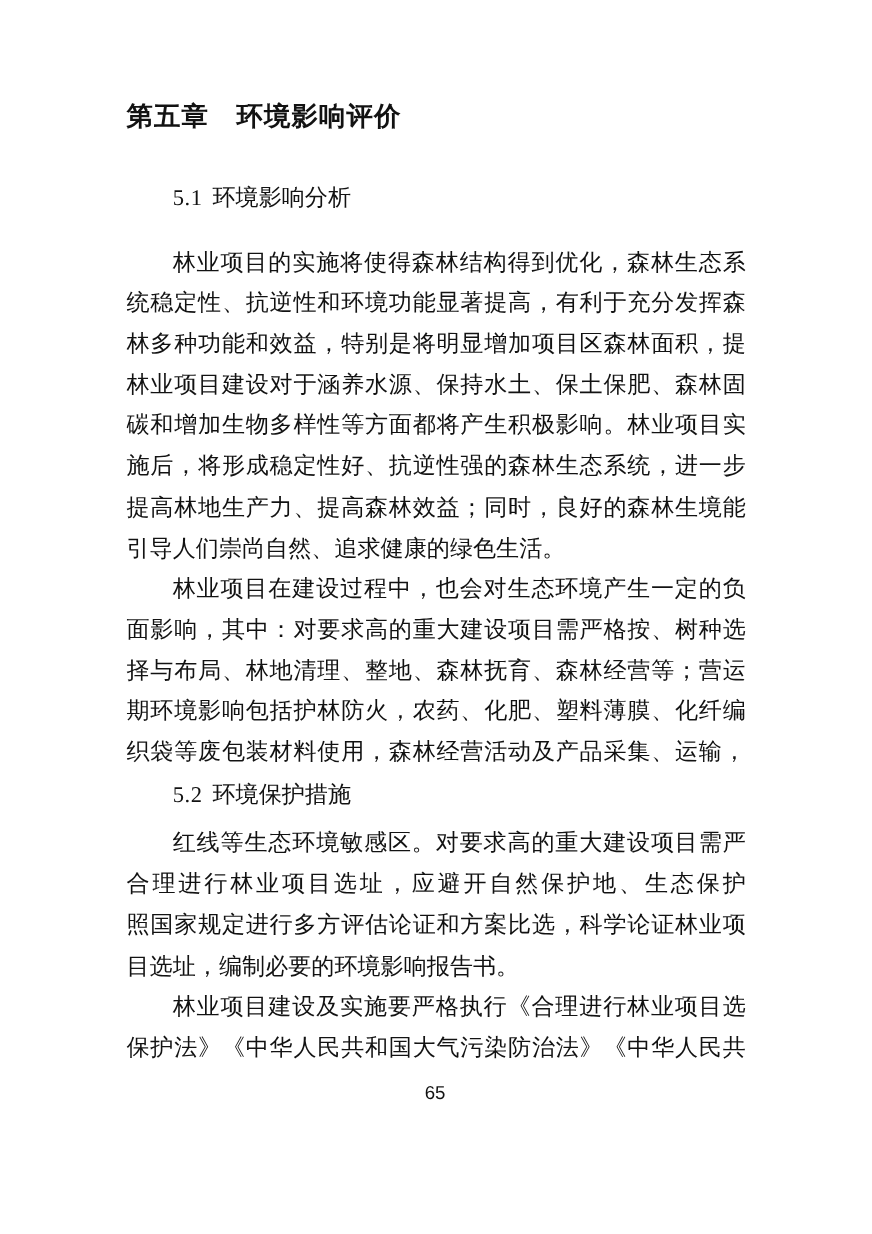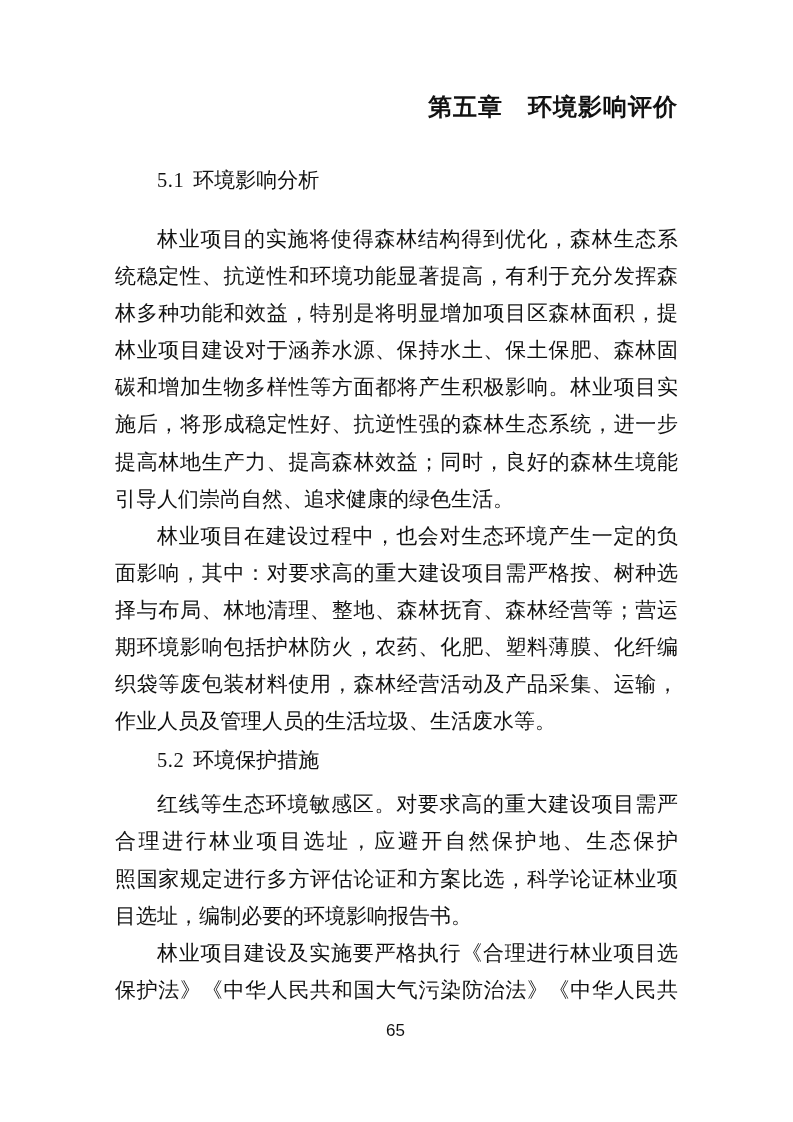--- a/index.html
+++ b/index.html
@@ -16,21 +16,21 @@
     box-sizing: border-box;
     padding: 92px 115px 0 115px;
     font-family: "Liberation Sans", sans-serif;
     color: #121212;
     overflow: hidden;
   }
   .chapter-title {
     font-size: 24px;
     font-weight: bold;
     line-height: 30px;
-    text-align: right;
+    text-align: left;
     letter-spacing: 1px;
     white-space: pre;
   }
   .section-heading {
     margin-top: 45px;
     padding-left: 42px;
     font-size: 21px;
     line-height: 26px;
   }
   .section-heading .num {
@@ -91,21 +91,20 @@
       <div class="line">提高林地生产力、提高森林效益；同时，良好的森林生境能</div>
       <div class="line para-last">引导人们崇尚自然、追求健康的绿色生活。</div>
     </div>
 
   <div class="para p2">
       <div class="line">林业项目在建设过程中，也会对生态环境产生一定的负</div>
       <div class="line">面影响，其中：对要求高的重大建设项目需严格按、树种选</div>
       <div class="line">择与布局、林地清理、整地、森林抚育、森林经营等；营运</div>
       <div class="line">期环境影响包括护林防火，农药、化肥、塑料薄膜、化纤编</div>
       <div class="line">织袋等废包装材料使用，森林经营活动及产品采集、运输，</div>
-      <div class="line para-last">作业人员及管理人员的生活垃圾、生活废水等。</div>
     </div>
 
   <div class="section-heading second">
     <span class="num">5.2</span><span class="txt">环境保护措施</span>
   </div>
 
   <div class="para p3">
       <div class="line">红线等生态环境敏感区。对要求高的重大建设项目需严格按</div>
       <div class="line">合理进行林业项目选址，应避开自然保护地、生态保护</div>
       <div class="line">照国家规定进行多方评估论证和方案比选，科学论证林业项</div>

